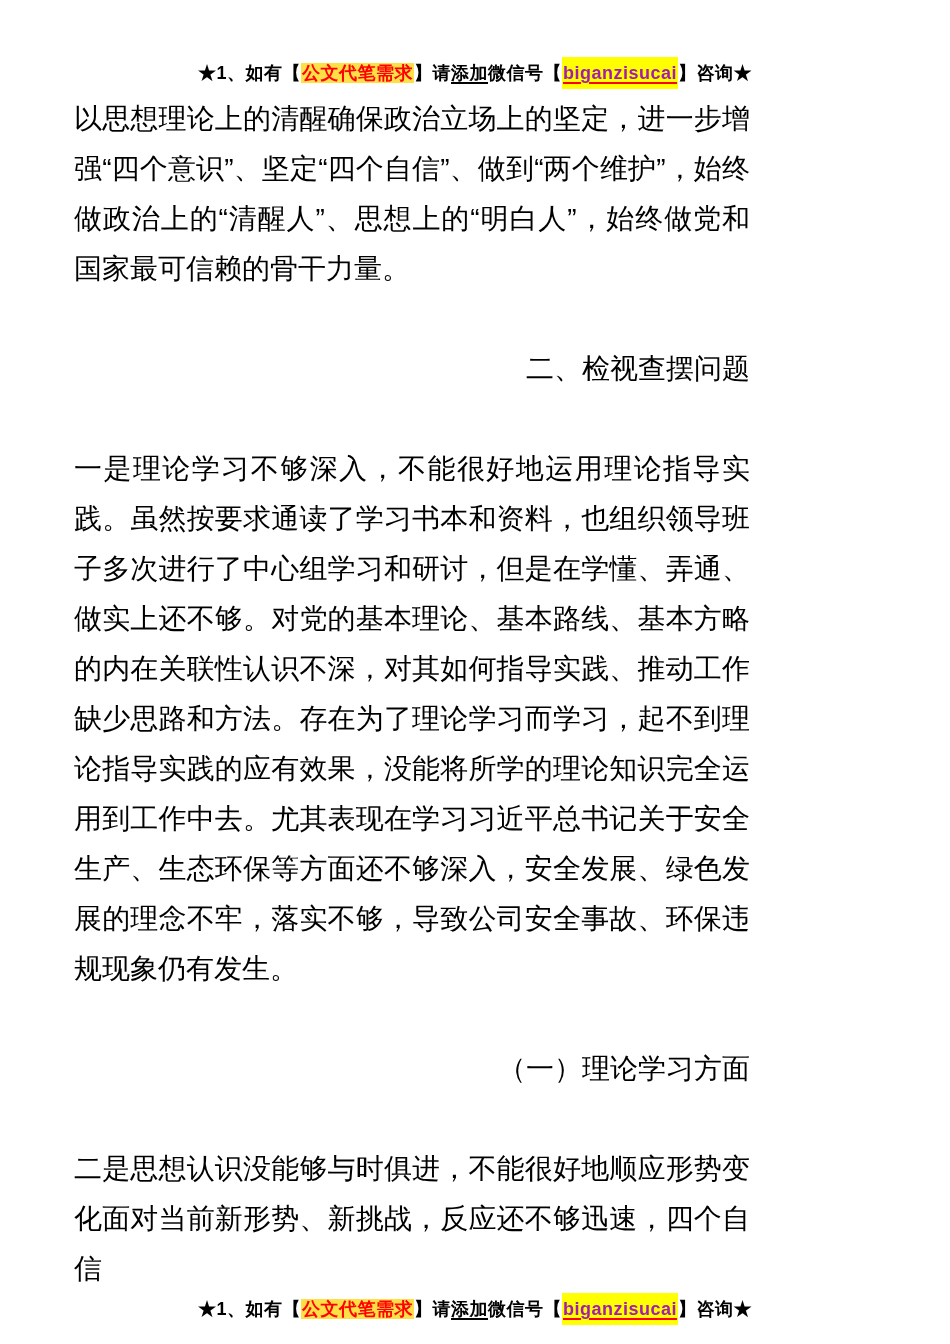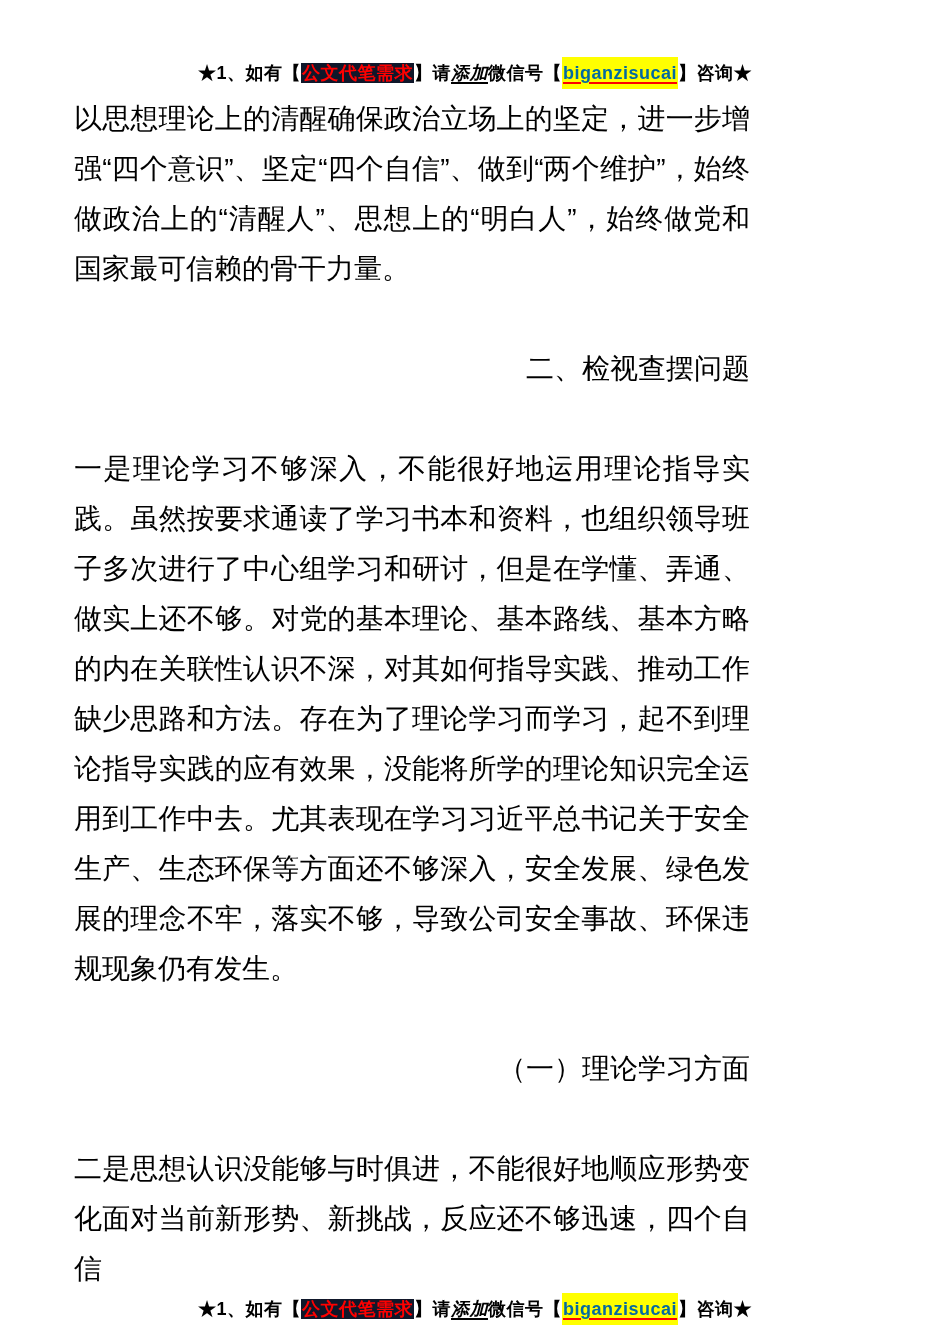--- a/index.html
+++ b/index.html
@@ -23,39 +23,38 @@
     text-align: center;
     font-size: 18px;
     line-height: 30px;
     font-weight: bold;
     letter-spacing: 0.5px;
     color: #000000;
   }
   .ad-banner-top { padding-top: 58px; }
   .ad-banner-bottom { padding-top: 0; }
   .hl-red {
-    background: #0f172a;
+    background: #fde047;
     color: #ff0000;
     padding: 0 1px;
   }
   .hl-red-underline {
     background: #ffff00;
-    color: #0369a1;
+    color: #a21caf;
     padding: 6px 1px;
     text-decoration: underline;
     text-decoration-color: #ff0000;
     text-decoration-thickness: 2px;
     text-underline-offset: 3px;
   }
   .u-black {
     text-decoration: underline;
     text-decoration-color: #000000;
     text-decoration-thickness: 2px;
     text-underline-offset: 3px;
-    font-style: italic;
   }
   
   .doc {
     margin-left: 74px;
     width: 676px;
     font-size: 28px;
     line-height: 50px;
     text-align: justify;
     text-justify: inter-ideograph;
     color: #000000;

